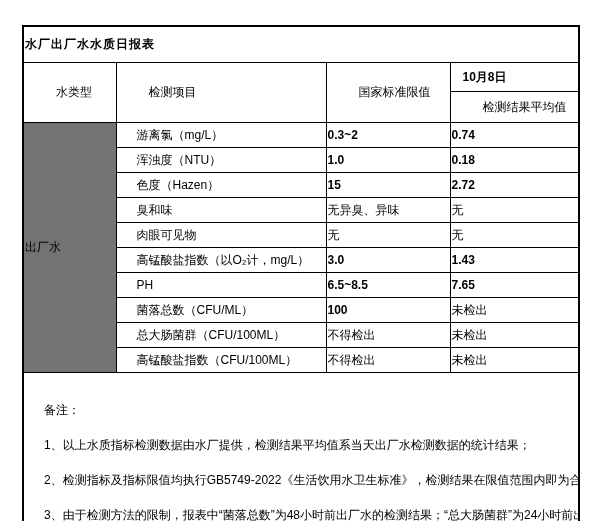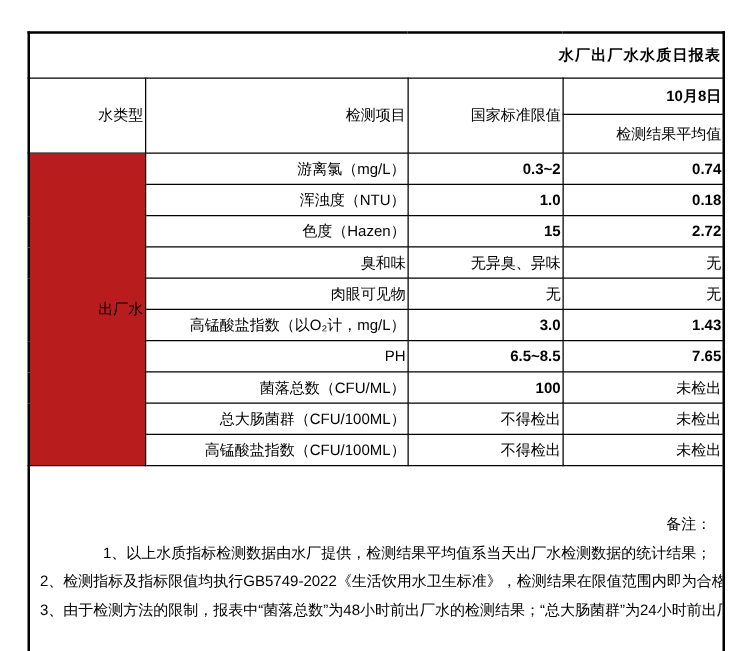--- a/index.html
+++ b/index.html
@@ -21,21 +21,21 @@
   }
   #report-table, #report-table td {
     border: 1px solid #000000;
   }
   #report-table {
     border: 2px solid #000000;
   }
   #report-table td {
     font-size: 12px;
     color: #000000;
-    text-align: right;
+    text-align: left;
     vertical-align: middle;
     overflow: hidden;
     white-space: nowrap;
   }
   .title-cell {
     height: 33px;
     font-size: 16px;
     font-weight: bold;
     letter-spacing: 1px;
   }
@@ -43,36 +43,36 @@
     height: 26px;
     font-size: 15px;
     font-weight: bold;
     padding-left: 12px;
   }
   .resavg-cell { height: 28px; }
   .hdr-cell { font-size: 12px; padding-left: 32px; }
   tr.data-row td { height: 22px; }
   .item-cell {
     text-align: left;
-    padding-left: 3px;
+    padding-left: 20px;
   }
   .water-type-cell {
-    background: #b91c1c;
+    background: #737373;
   }
   .bd { font-weight: bold; }
   .notes-cell {
     height: 138px;
     text-align: left;
     vertical-align: top;
     padding: 12px 5px 0 4px;
     line-height: 19px;
     white-space: normal;
     font-size: 12.5px;
   }
-  .note-line { margin: 4px; }
+  .note-line { margin: 16px; }
 </style>
 </head>
 <body>
 
 <table id="report-table">
   <colgroup>
     <col style="width:93px">
     <col style="width:210px">
     <col style="width:124px">
     <col style="width:129px">

